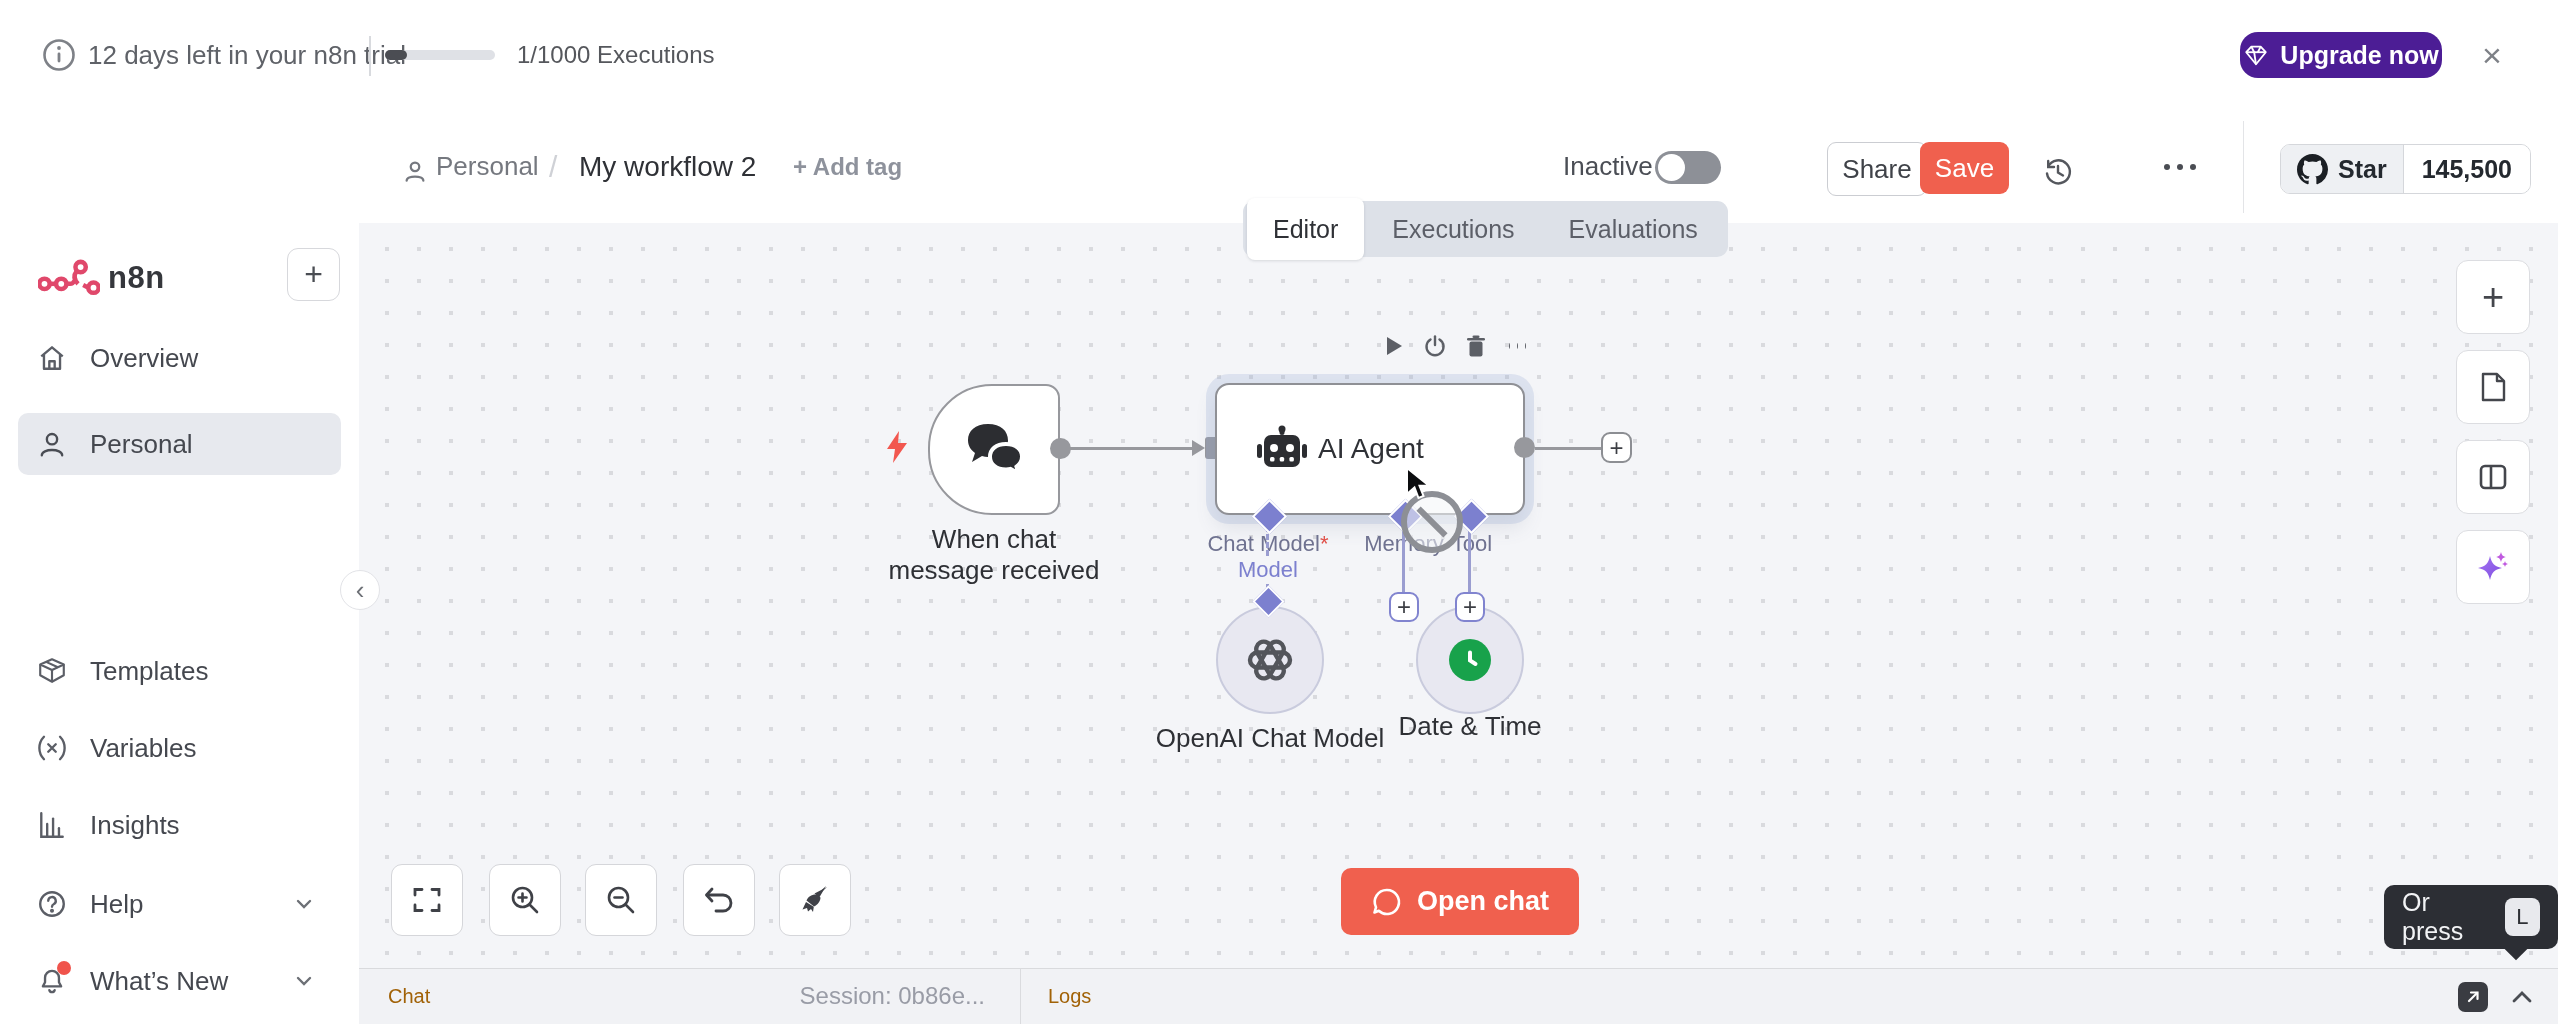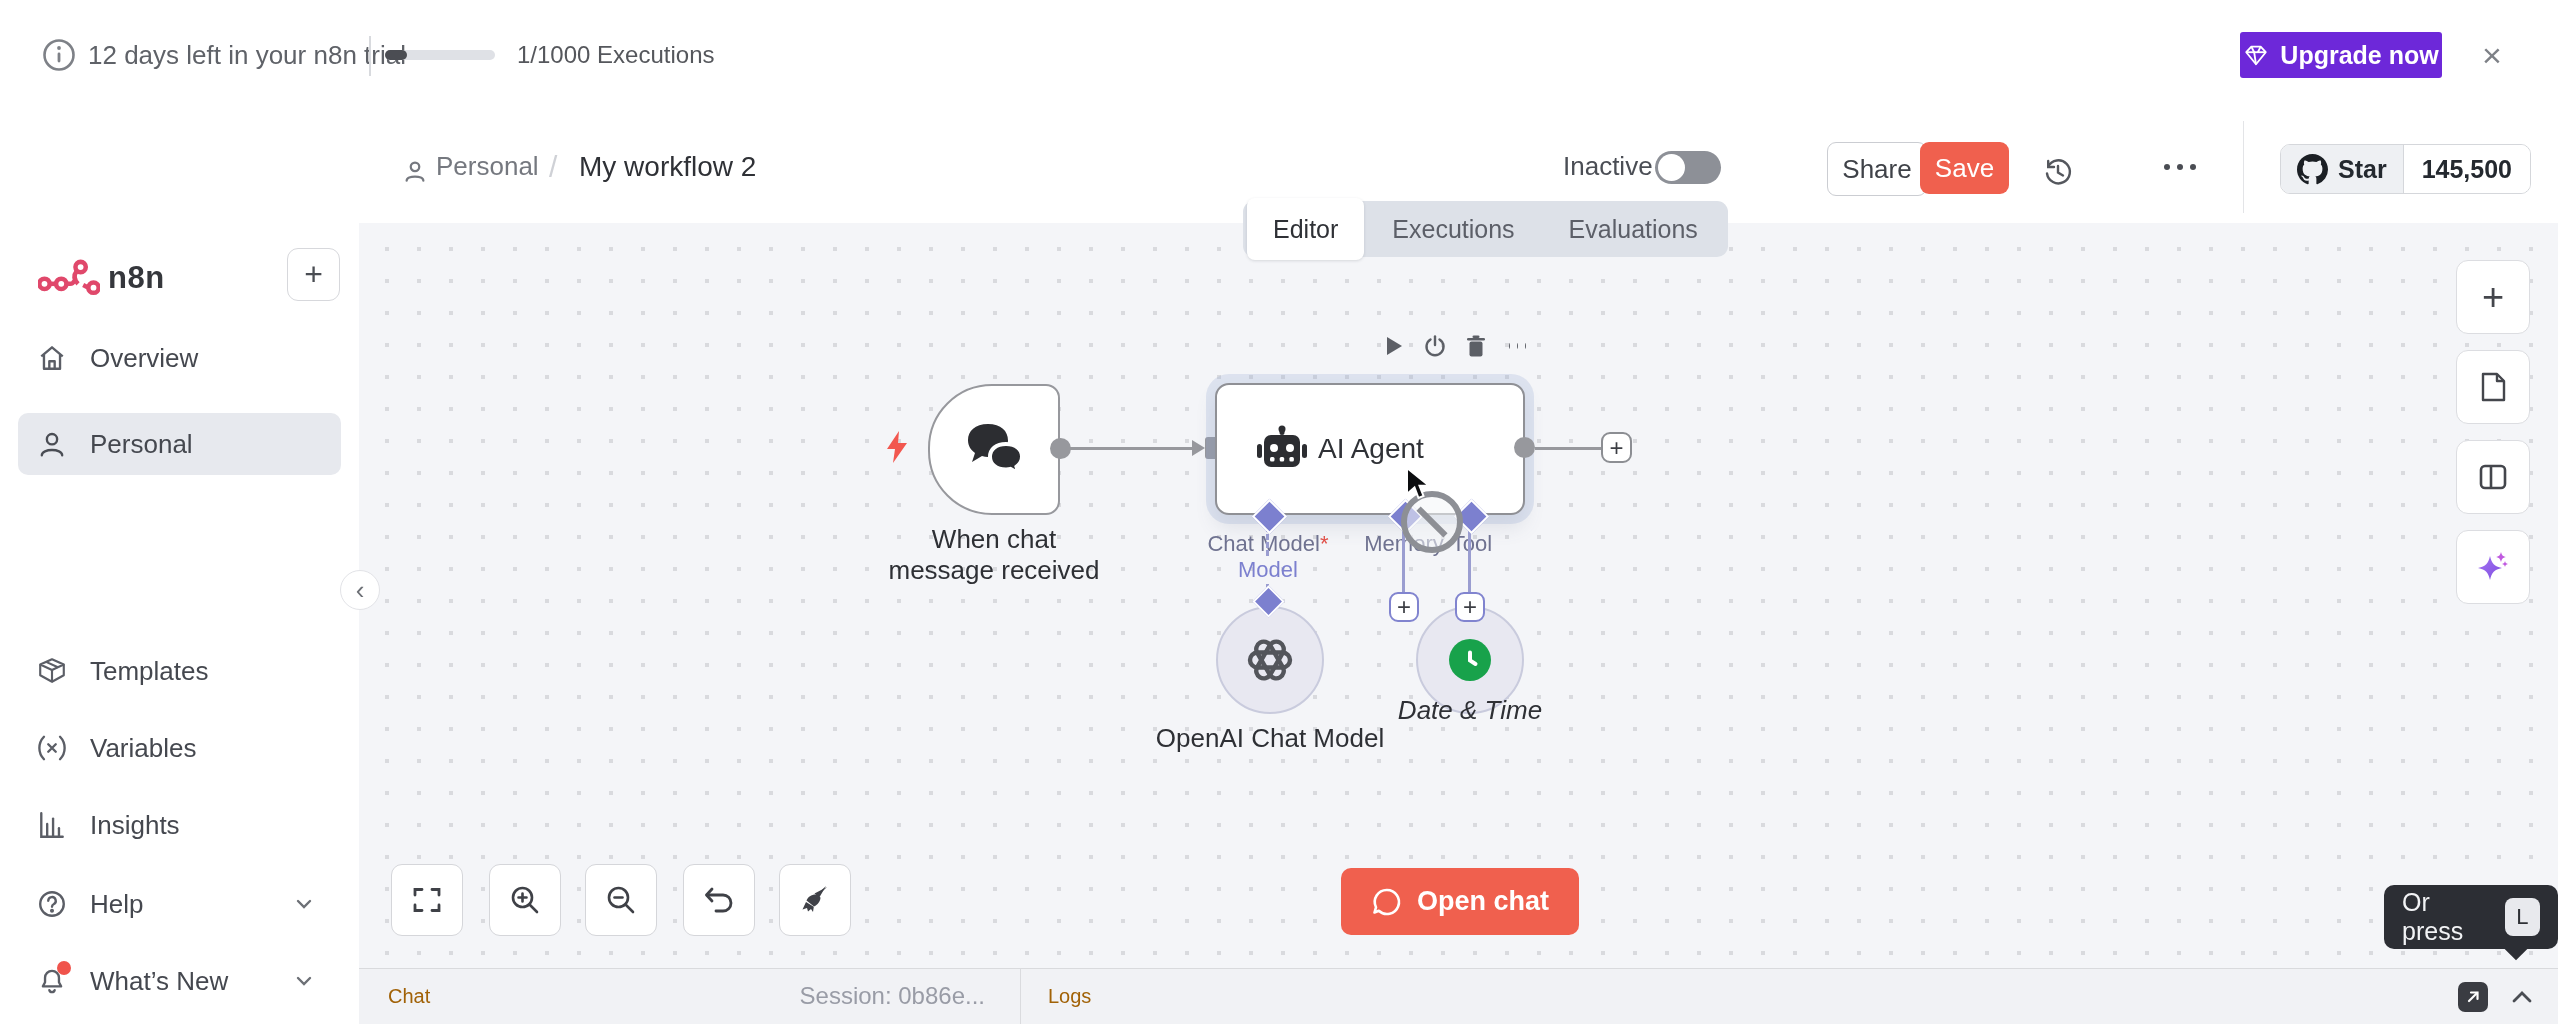--- a/index.html
+++ b/index.html
@@ -8,21 +8,21 @@
   .abs{position:absolute;}
   svg{display:block;}
 
   
   .banner{left:0;top:0;width:2558px;height:110px;background:#fff;border-bottom:1px solid #e4e5e8;}
   .banner-text{left:88px;top:0;height:110px;line-height:110px;font-size:26px;color:#5f6268;}
   .banner-sep{left:369px;top:36px;width:2px;height:40px;background:#d8dade;}
   .progress-track{left:385px;top:50px;width:110px;height:10px;border-radius:6px;background:#dfe1e6;}
   .progress-fill{left:0;top:0;height:10px;border-radius:6px;background:#4b4d53;}
   .exec-text{left:517px;top:0;height:110px;line-height:110px;font-size:24px;color:#55575c;}
-  .upgrade-btn{left:2240px;top:32px;width:202px;height:46px;border-radius:3px;background:#6d28d9;
+  .upgrade-btn{left:2240px;top:32px;width:202px;height:46px;border-radius:18px;background:#4c1d95;
                display:flex;align-items:center;justify-content:center;gap:11px;color:#fff;font-size:25px;font-weight:bold;cursor:pointer;}
   .banner-close{left:2470px;top:0;width:44px;height:110px;line-height:110px;text-align:center;font-size:34px;color:#7e8187;cursor:pointer;}
 
   
   .sidebar{left:0;top:110px;width:359px;height:914px;background:#fff;border-right:1px solid #e6e7ea;}
   .brand-text{left:108px;top:146px;height:44px;line-height:44px;font-size:31px;font-weight:bold;color:#35373c;letter-spacing:.5px;}
   .add-wf-btn{left:287px;top:138px;width:51px;height:51px;border:1.5px solid #d7d8dc;border-radius:11px;
               display:flex;align-items:center;justify-content:center;font-size:32px;color:#4a4d53;background:#fff;cursor:pointer;}
   .side-item{left:18px;width:323px;height:62px;border-radius:10px;display:flex;align-items:center;gap:23px;
              padding-left:19px;box-sizing:border-box;font-size:26px;color:#45484f;cursor:pointer;}
@@ -253,20 +253,21 @@
   <div class="abs wf-header"></div>
   <span class="abs" style="left:402px;top:158px;z-index:2;">
     <svg width="26" height="26" viewBox="0 0 28 28" fill="none" stroke="#75787f" stroke-width="2.4" stroke-linecap="round">
         <circle cx="14" cy="9.5" r="4.6"></circle>
         <path d="M5 24.5 C5 18.5 23 18.5 23 24.5"></path>
       </svg>
   </span>
   <span class="abs crumb-proj">Personal</span>
   <span class="abs crumb-slash">/</span>
   <span class="abs wf-title">My workflow 2</span>
+  <span class="abs add-tag">+ Add tag</span>
 
   <span class="abs status-label">Inactive</span>
   <div class="abs toggle">
       <span class="toggle-knob"></span>
     </div>
   <div class="abs share-btn">
       <span>Share</span>
     </div>
   <div class="abs save-btn">
       <span>Save</span>
@@ -421,21 +422,21 @@
   <div class="abs round-node" style="left:1416px;top:606px;">
     <span style="width:42px;height:42px;border-radius:50%;background:#18a24b;display:flex;align-items:center;justify-content:center;">
       <svg width="26" height="26" viewBox="0 0 26 26" fill="none" stroke="#fff" stroke-width="4" stroke-linecap="round">
           <path d="M13 5.5 V13.5 L18.5 17"></path>
         </svg>
     </span>
   </div>
   <div class="abs plus-sq purple" style="left:1455px;top:592px;">
       <span>+</span>
     </div>
-  <div class="abs node-label" style="left:1360px;top:695px;width:220px;font-style:italic;">Date &amp; Time</div>
+  <div class="abs node-label" style="left:1360px;top:711px;width:220px;">Date &amp; Time</div>
 
   <span class="abs" style="left:1404px;top:466px;z-index:8;">
     <svg width="32" height="36" viewBox="0 0 32 36">
         <path d="M3 2 L3 28 L10.5 21.5 L14.5 32 L19.5 30 L15.5 19.8 L25 19.8 Z" fill="#0c0d0f" stroke="#fff" stroke-width="2"></path>
       </svg>
   </span>
   <span class="abs no-cursor-ring">
       <span class="no-cursor-bar"></span>
     </span>
 

